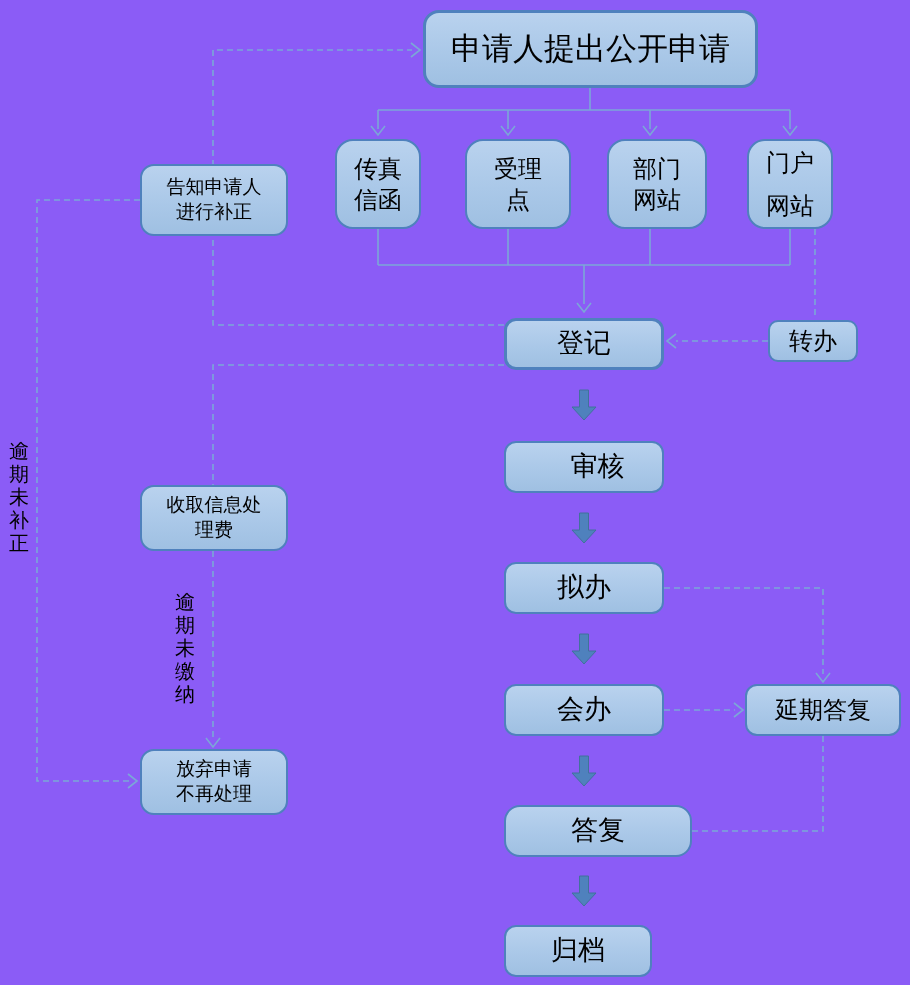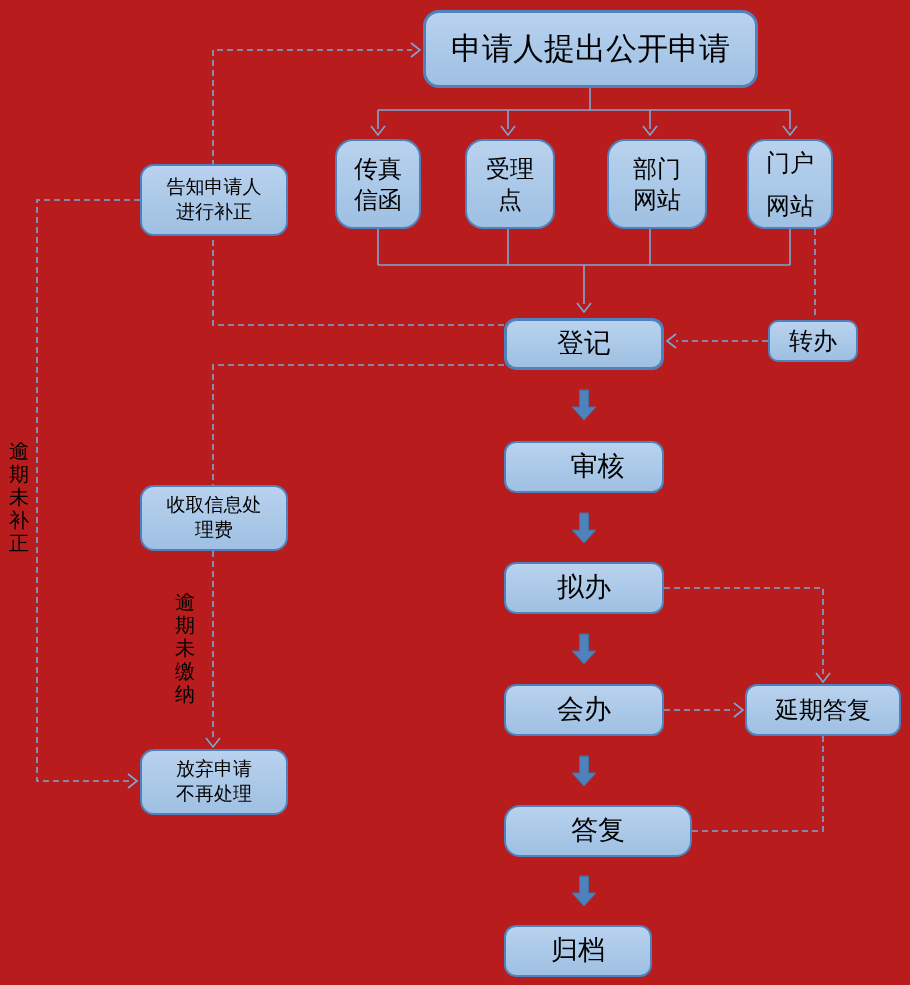--- a/index.html
+++ b/index.html
@@ -6,21 +6,21 @@
     --node-fill:#aac8e8;
     --node-fill-light:#b9d2ee;
     --node-border:#4f81bd;
     --connector:#7ba7d7;
     --block-arrow:#4f81bd;
     --block-arrow-edge:#41719c;
     --text:#000000;
   }
   html,body{margin:0;padding:0;background:#ffffff;}
   body{font-family:"Liberation Sans","DejaVu Sans",sans-serif;color:var(--text);}
-  .stage{position:relative;width:910px;height:985px;background:#b91c1c;overflow:hidden;}
+  .stage{position:relative;width:910px;height:985px;background:#8b5cf6;overflow:hidden;}
   .layer{position:absolute;left:0;top:0;}
   .node{
     position:absolute;
     box-sizing:border-box;
     background:linear-gradient(180deg,var(--node-fill-light) 0%,var(--node-fill) 55%,#9fc0e2 100%);
     border:2.2px solid var(--node-border);
     display:flex;flex-direction:column;align-items:center;justify-content:center;
     text-align:center;line-height:1.3;color:var(--text);
     z-index:2;
   }
@@ -126,21 +126,21 @@
 
   <div class="node strong" style="left:423px;top:10px;width:335px;height:78px;border-radius:16px;font-size:31px;">
     <span>申请人提出公开申请</span>
   </div>
 
   <div class="node" style="left:335px;top:139px;width:86px;height:90px;border-radius:18px;font-size:24px;">
     <span>传真</span>
     <span>信函</span>
   </div>
 
-  <div class="node" style="left:465px;top:139px;width:90px;height:90px;border-radius:18px;font-size:24px;">
+  <div class="node" style="left:465px;top:139px;width:106px;height:90px;border-radius:18px;font-size:24px;">
     <span>受理</span>
     <span>点</span>
   </div>
 
   <div class="node" style="left:607px;top:139px;width:100px;height:90px;border-radius:18px;font-size:24px;">
     <span>部门</span>
     <span>网站</span>
   </div>
 
   <div class="node" style="left:747px;top:139px;width:86px;height:90px;border-radius:18px;font-size:24px;gap:12px;">

